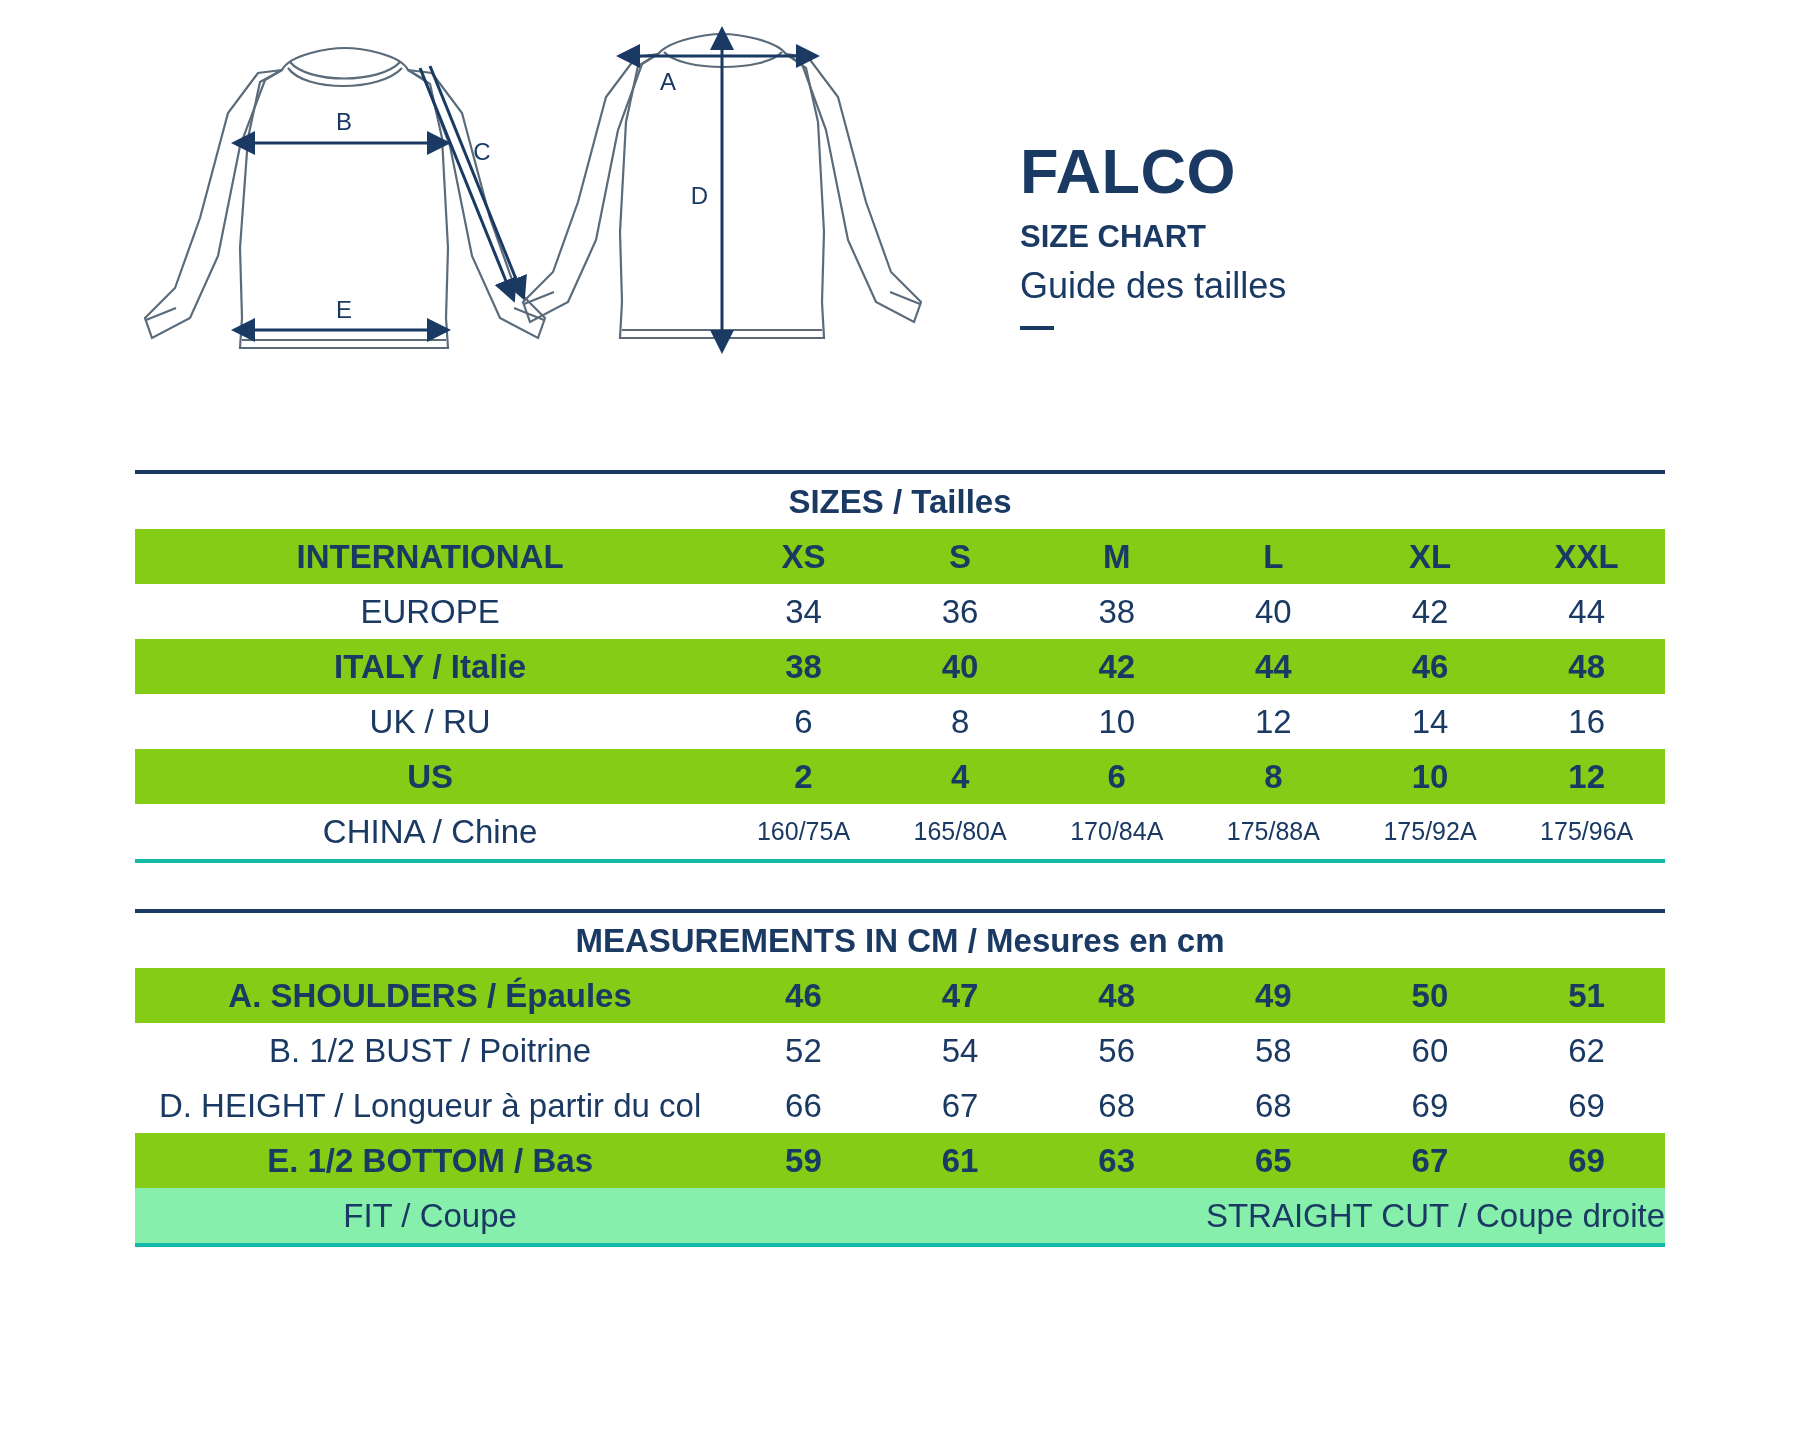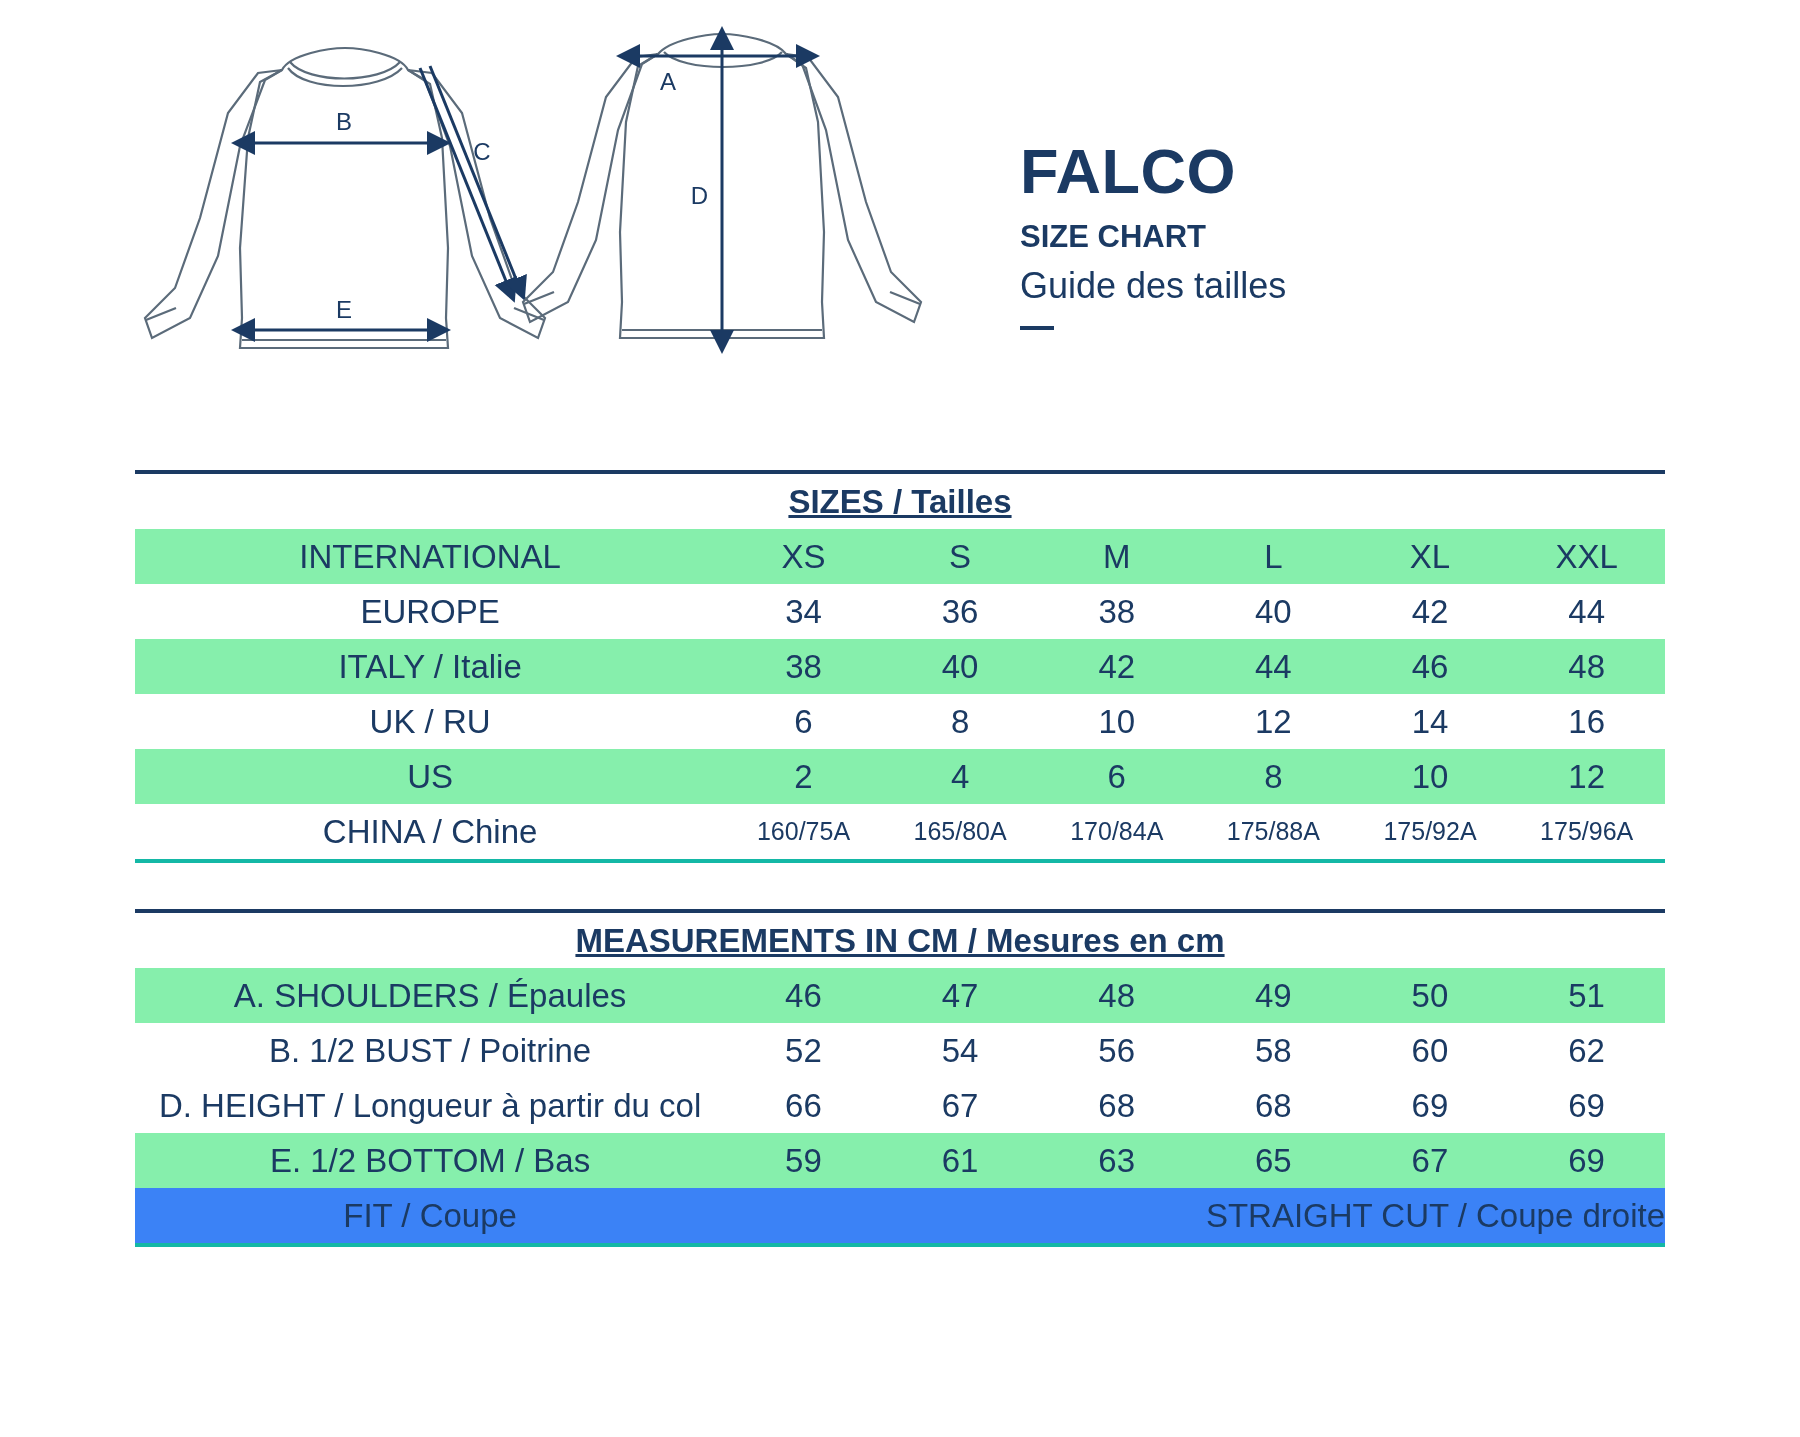--- a/index.html
+++ b/index.html
@@ -86,21 +86,20 @@
     padding: 0;
     color: #1b3a63;
     font-size: 33px;
     line-height: 1;
     height: 55px;
     vertical-align: middle;
   }
 
   .rule-top td {
     border-top: 4px solid #1b3a63;
-    text-decoration: underline;
   }
   .rule-bottom td {
     border-bottom: 4px solid #14b8a6;
   }
 
   .section-head td {
     text-align: center;
     font-weight: bold;
     font-size: 36px;
     height: 66px;
@@ -113,24 +112,25 @@
     font-size: 34px;
   }
   .val {
     text-align: center;
     font-size: 34px;
   }
   .val.small {
     font-size: 25px;
   }
   .shade td {
+    background: #84cc16;
+    font-weight: bold;
+  }
+  .fit-row td {
     background: #86efac;
-  }
-  .fit-row td {
-    background: #3b82f6;
     height: 62px;
   }
   .fit-label {
     text-align: center;
     font-size: 34px;
   }
   .fit-value {
     text-align: right;
     font-size: 34px;
   }

